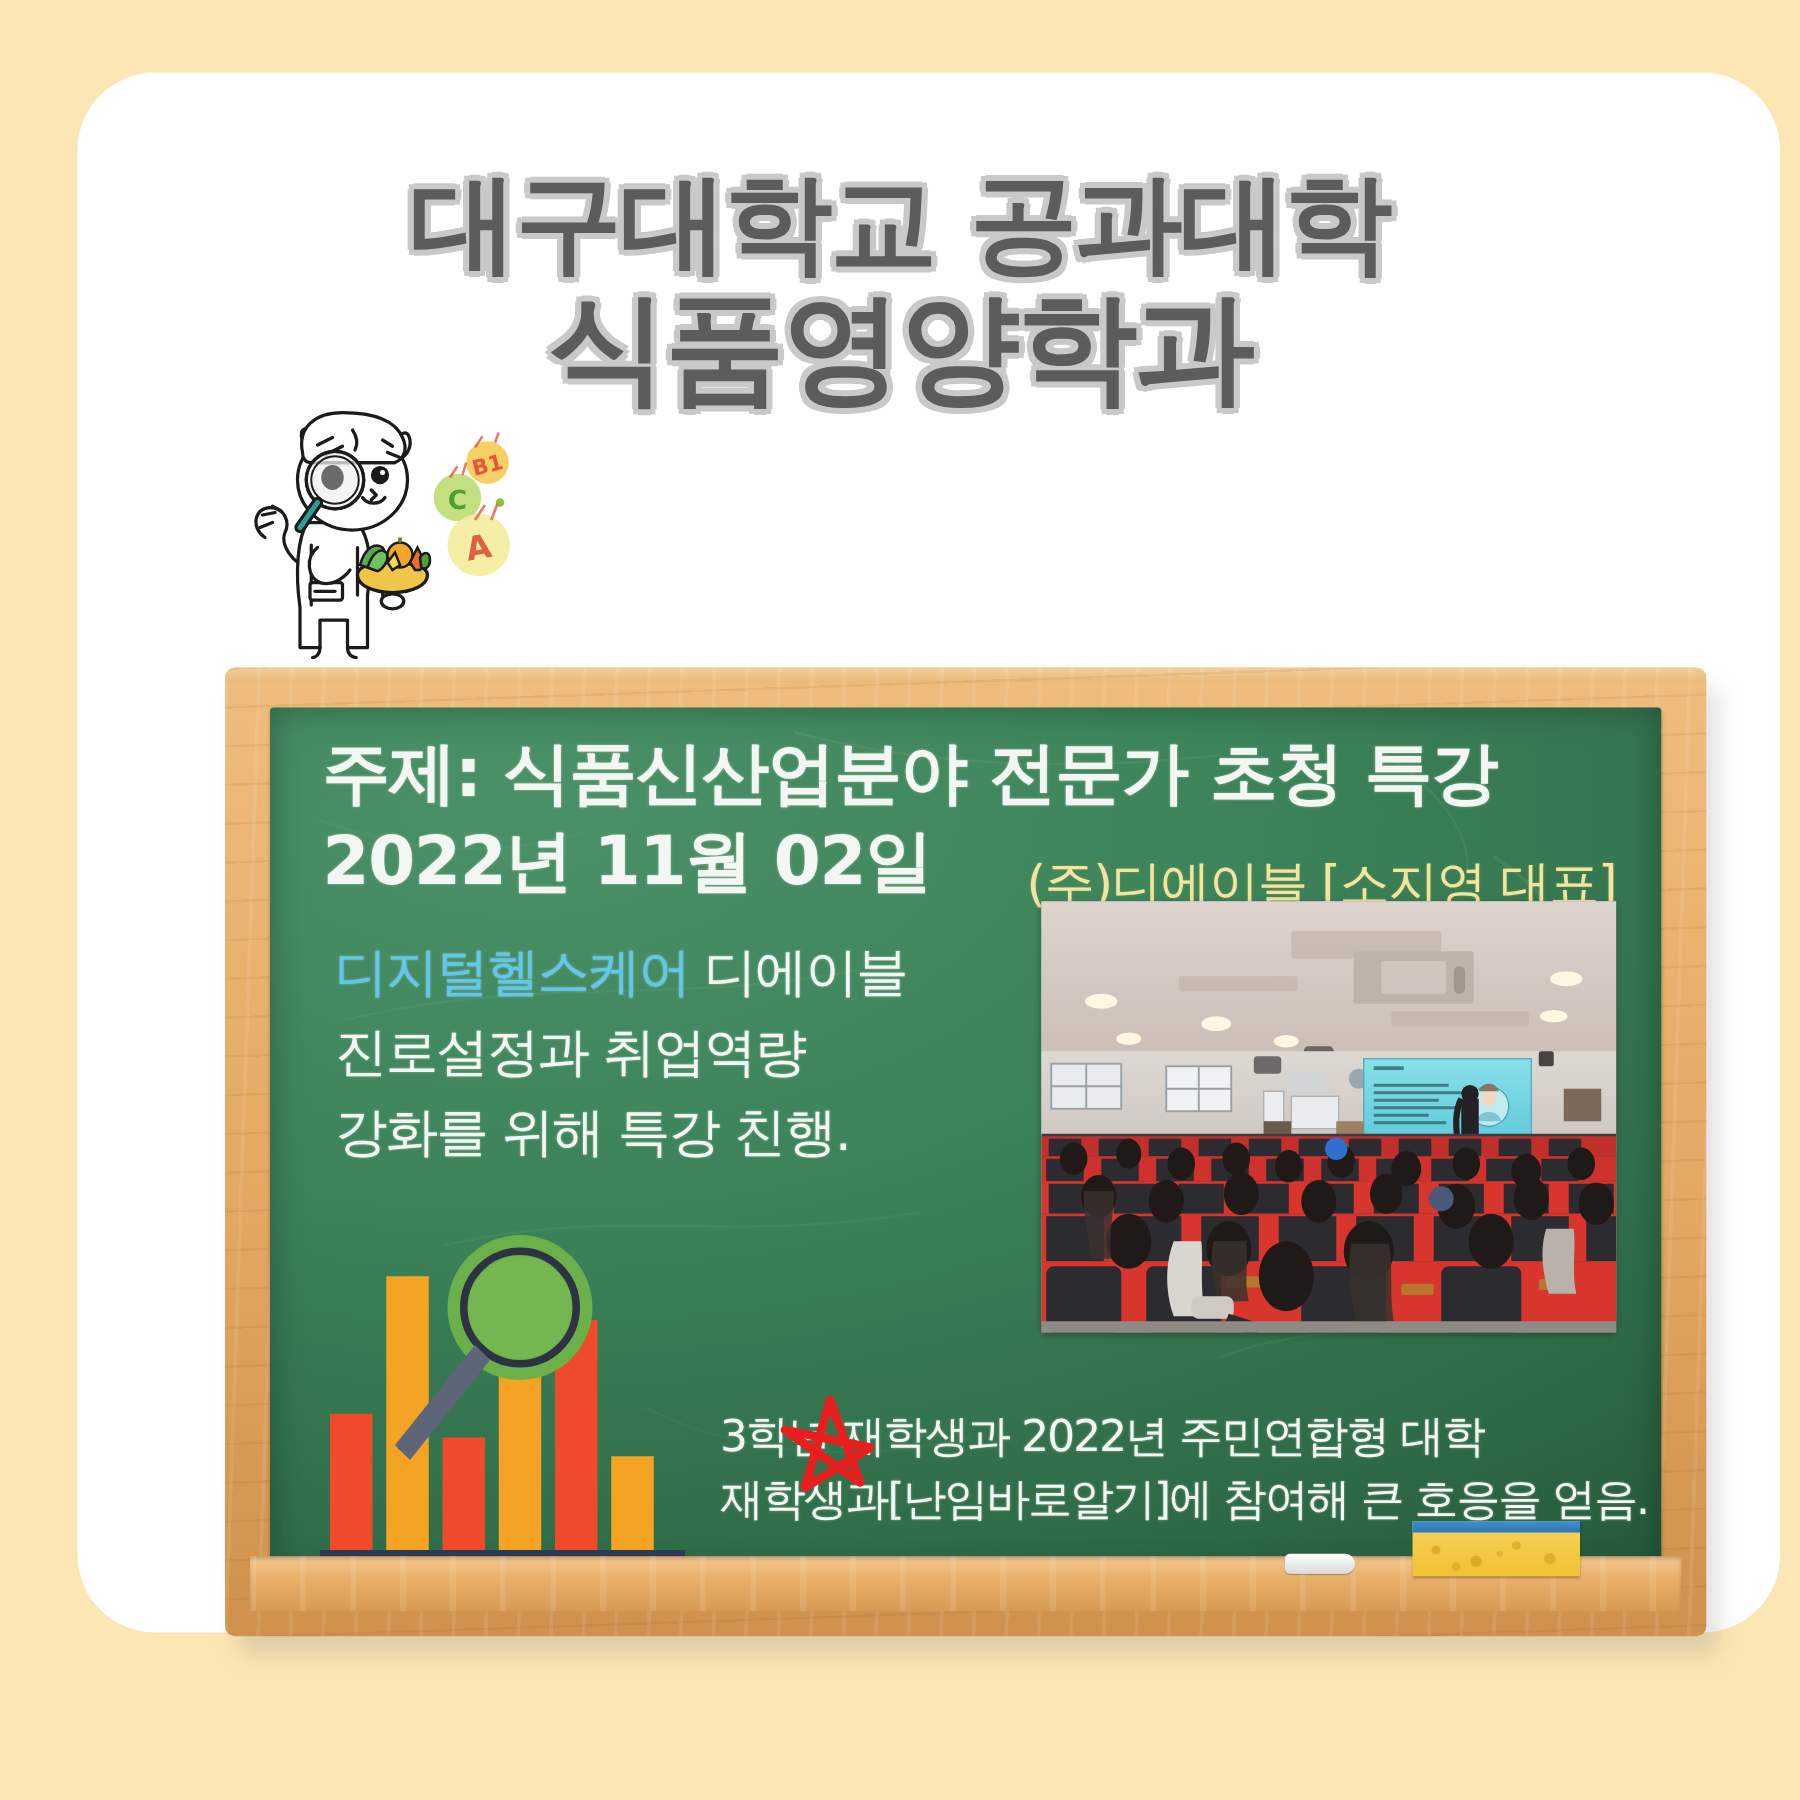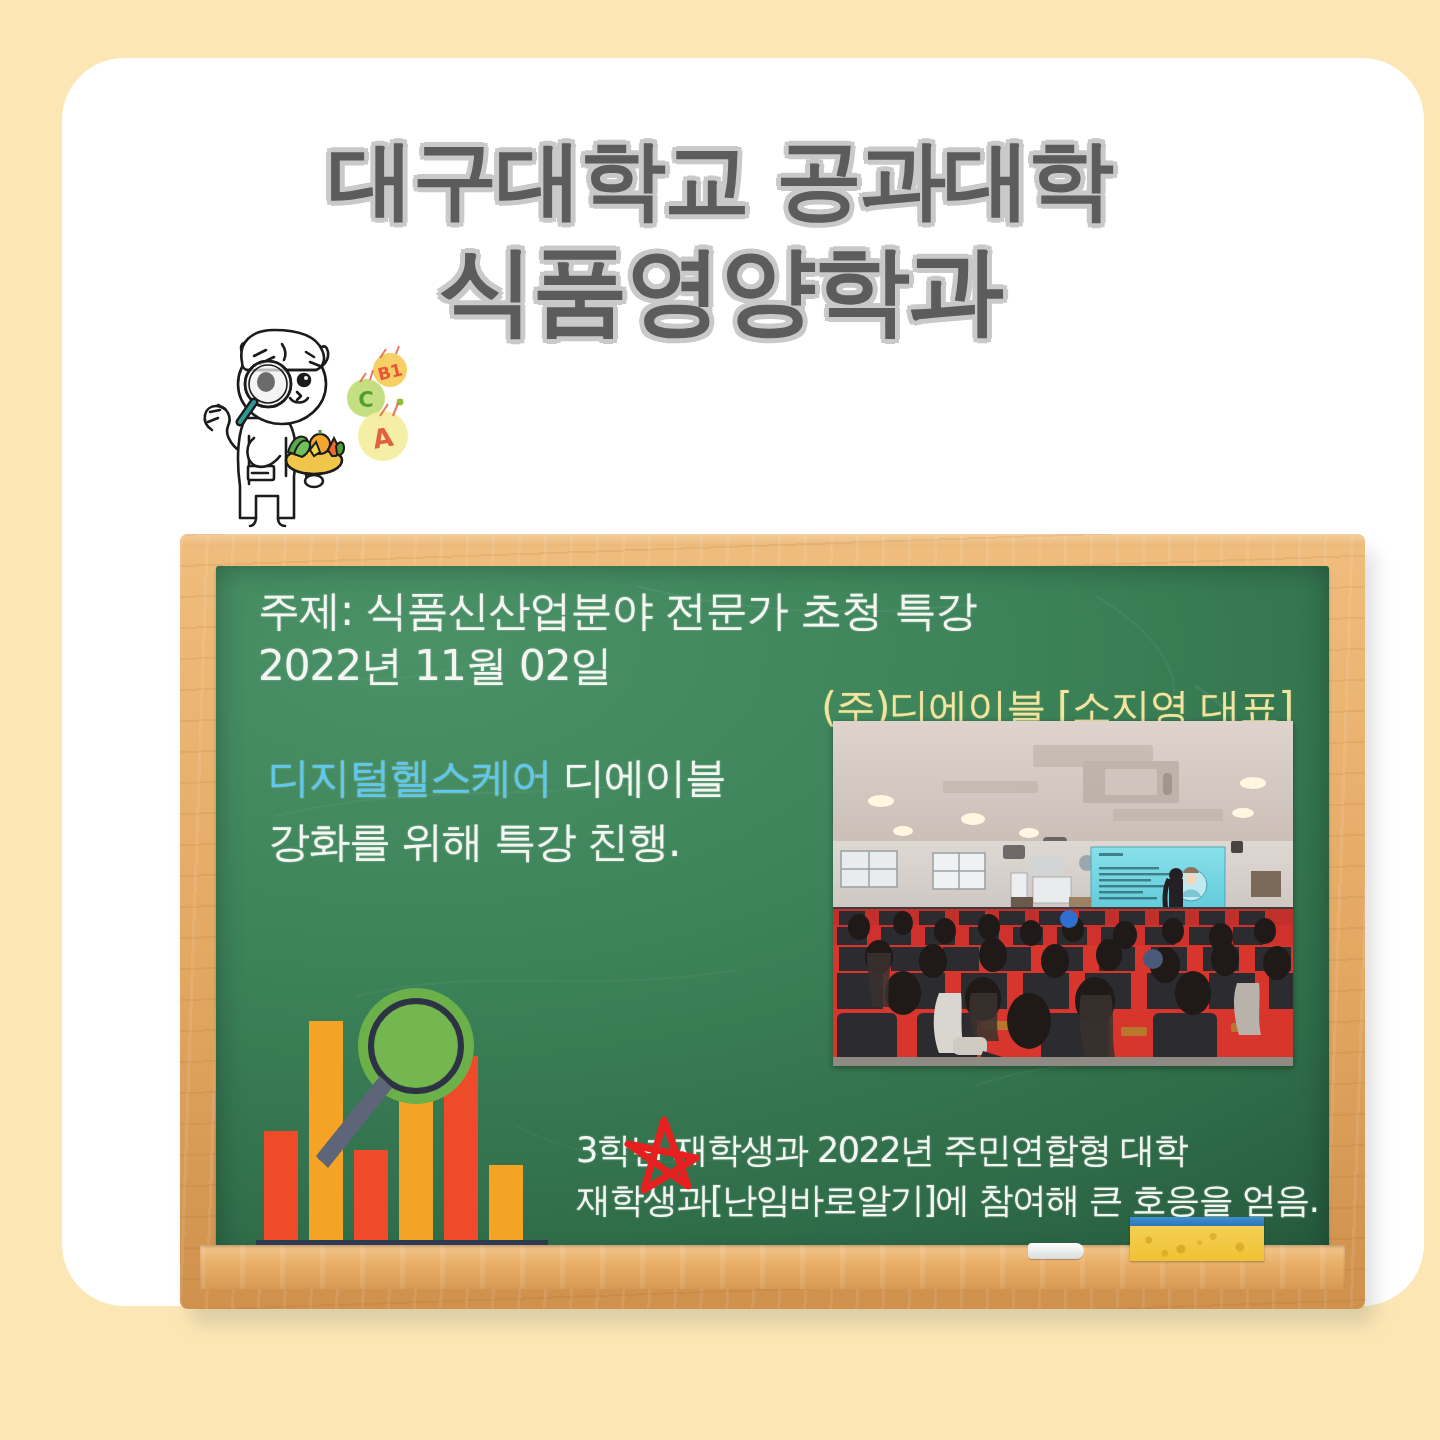--- a/index.html
+++ b/index.html
@@ -25,21 +25,21 @@
     font-family:"DejaVu Sans","Liberation Sans",sans-serif;
     font-weight:700;
     color:#5c5c5c;
     letter-spacing:-2px;
     line-height:1.02;
     text-shadow:
       -4px -4px 0 #c9c9c9, 4px -4px 0 #c9c9c9, -4px 4px 0 #c9c9c9, 4px 4px 0 #c9c9c9,
       0 -5px 0 #c9c9c9, 0 5px 0 #c9c9c9, -5px 0 0 #c9c9c9, 5px 0 0 #c9c9c9;
   }
   .title-line.l1{font-size:86px;}
-  .title-line.l2{font-size:96px;margin-top:18px;}
+  .title-line.l2{font-size:96px;margin-top:6px;}
 
   
   .mascot{position:absolute;left:132px;top:268px;width:240px;height:215px;}
   .mascot svg{display:block;}
 
   
   .board-shadow{
     position:absolute;left:128px;top:492px;width:1185px;height:775px;
     background:rgba(120,120,120,.22);border-radius:10px;
     filter:blur(9px);
@@ -78,21 +78,21 @@
     content:"";position:absolute;inset:0;
     background:repeating-linear-gradient(90deg, rgba(255,255,255,.10) 0 5px, rgba(0,0,0,0) 5px 40px);
   }
 
   
   .chalk{
     font-family:"DejaVu Sans","Liberation Sans",sans-serif;
     color:#f4f6f2;
     text-shadow:0 0 2px rgba(255,255,255,.45);
   }
-  .topic{position:absolute;left:42px;top:18px;font-size:42px;line-height:1.30;letter-spacing:-1px;white-space:nowrap;}
+  .topic{position:absolute;left:42px;top:18px;font-size:54px;line-height:1.30;letter-spacing:-1px;white-space:nowrap;font-weight:bold;}
   .speaker{
     position:absolute;right:36px;top:114px;font-size:40px;letter-spacing:-1px;
     color:#f3e3a4;text-shadow:0 0 2px rgba(255,255,0,.25);white-space:nowrap;
   }
   .body-text{
     position:absolute;left:52px;top:180px;font-size:42px;line-height:1.52;letter-spacing:-1.5px;
   }
   .hl{color:#5ec8f0;}
   .foot-text{
     position:absolute;left:360px;top:560px;font-size:35px;line-height:1.42;letter-spacing:-1.5px;
@@ -237,20 +237,21 @@
 
       <div class="chalk topic">
         <div>주제: 식품신산업분야 전문가 초청 특강</div>
         <div>2022년 11월 02일</div>
       </div>
 
       <div class="chalk speaker">(주)디에이블 [소지영 대표]</div>
 
       <div class="chalk body-text">
         <div><span class="hl">디지털헬스케어</span><span> 디에이블</span></div>
+        <div>진로설정과 취업역량</div>
         <div>강화를 위해 특강 친행.</div>
       </div>
 
       <div class="photo">
         <svg viewBox="0 0 460 345" width="460" height="345" xmlns="http://www.w3.org/2000/svg">
           <defs>
             <linearGradient id="ceil" x1="0" y1="0" x2="0" y2="1">
               <stop offset="0" stop-color="#ded4cd"></stop>
                 <stop offset="1" stop-color="#cbbfb8"></stop>
             </linearGradient>

